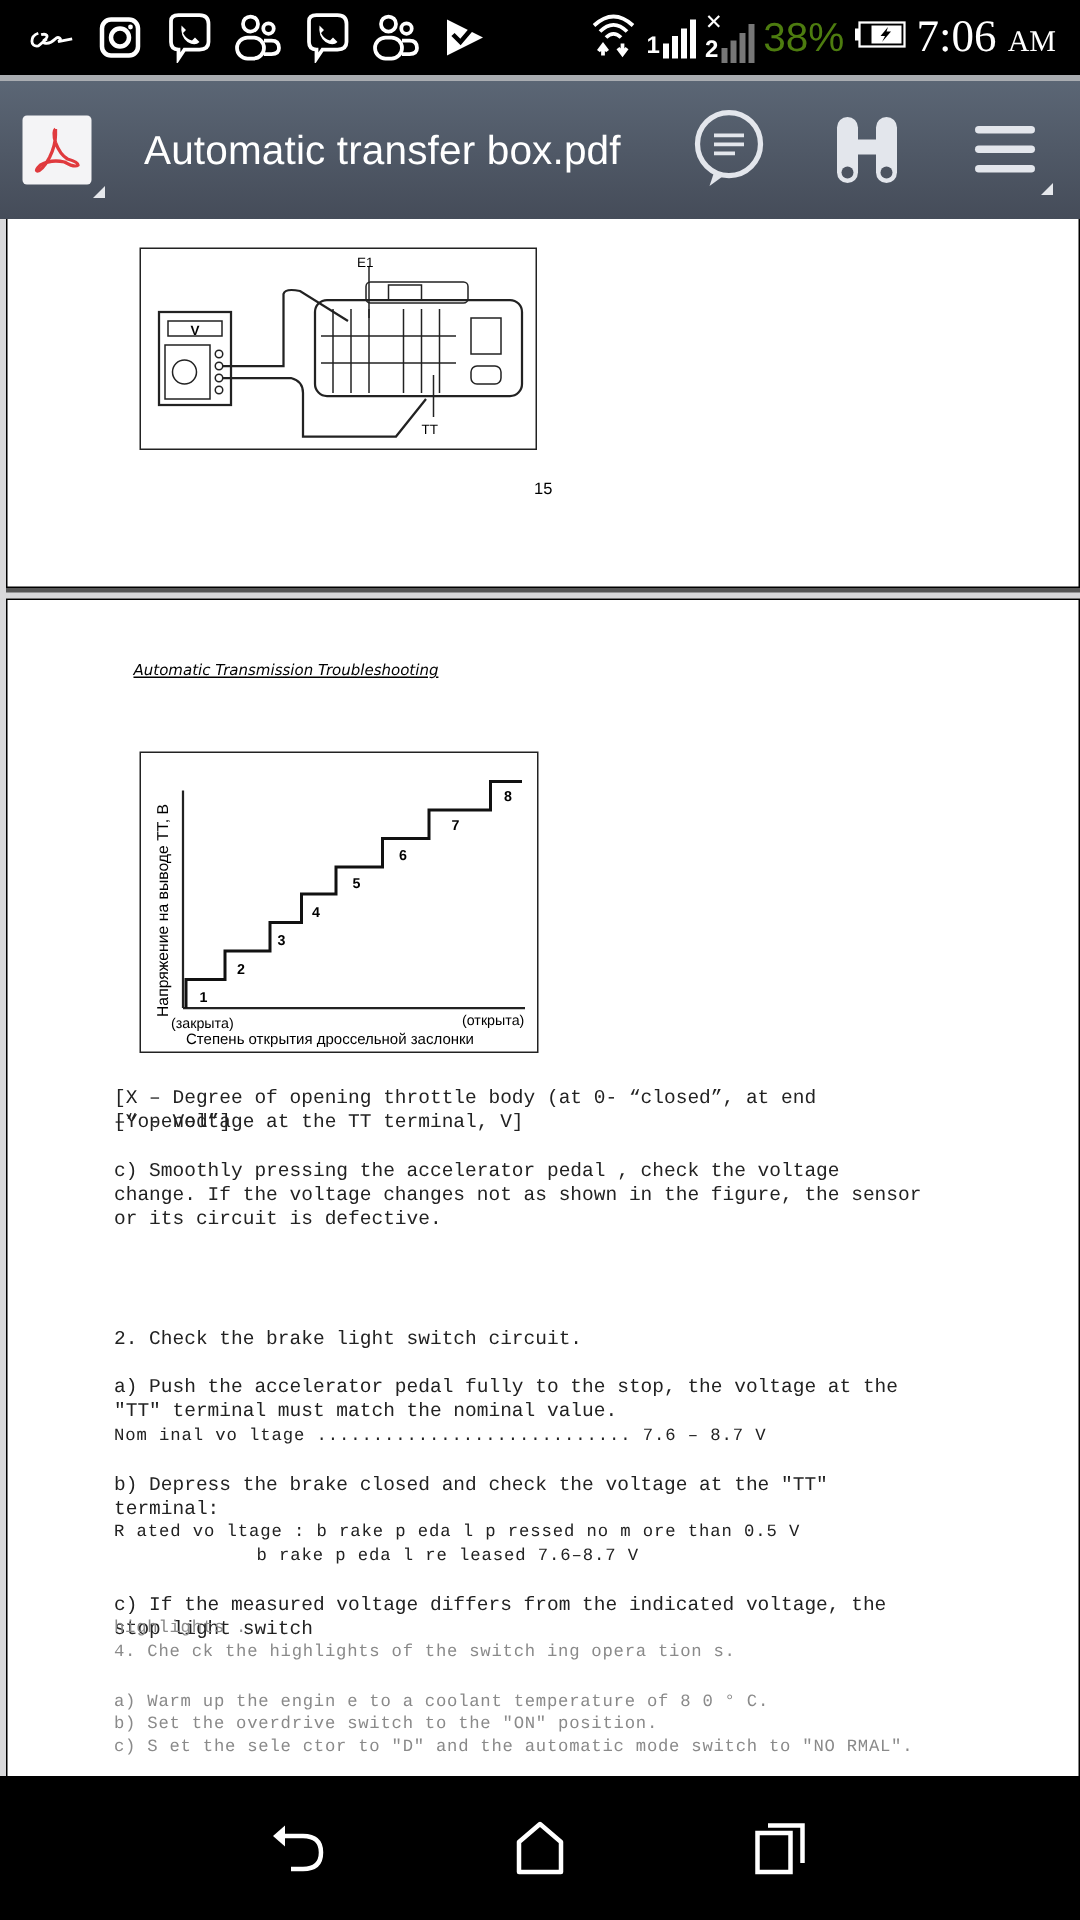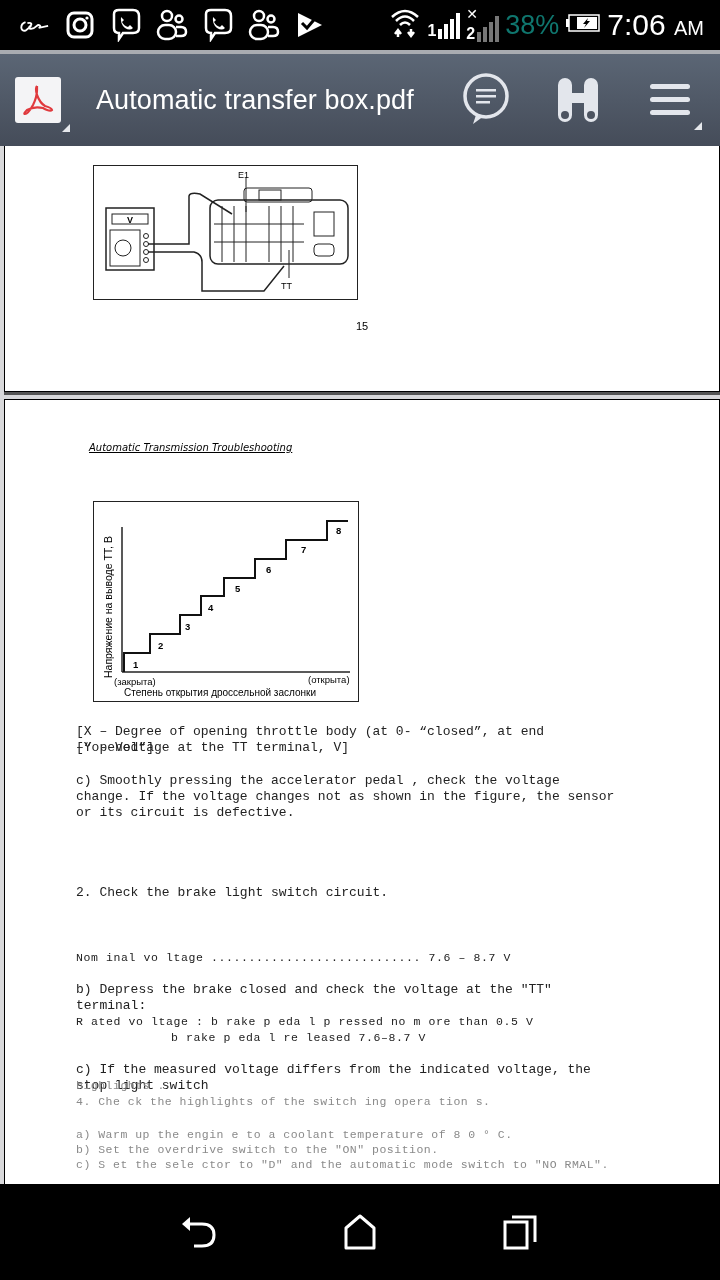--- a/index.html
+++ b/index.html
@@ -4,22 +4,22 @@
 <style>
   * { box-sizing: border-box; margin: 0; padding: 0; }
   html, body { width: 720px; height: 1280px; overflow: hidden; background: #000; }
   body { font-family: "Liberation Sans", sans-serif; position: relative; }
 
   
   .status-bar { position: absolute; top: 0; left: 0; width: 720px; height: 50px; background: #000; color: #fff; display: flex; align-items: center; }
   .sb-left { display: flex; align-items: center; gap: 14px; padding-left: 18px; }
   .sb-icon { width: 32px; height: 32px; display: flex; align-items: center; justify-content: center; }
   .sb-right { margin-left: auto; display: flex; align-items: center; gap: 6px; padding-right: 16px; }
-  .sb-battery-pct { font-size: 27px; color: #0f766e; }
-  .sb-time { font-size: 30px; color: #fff; }
+  .sb-battery-pct { font-size: 27px; color: #4d7c0f; }
+  .sb-time { font-size: 30px; color: #fff; font-family: Liberation Serif, serif; }
   .sb-time small { font-size: 20px; }
 
   
   .app-bar { position: absolute; top: 50px; left: 0; width: 720px; height: 96px;
     background: linear-gradient(#5b6675, #454c59); border-top: 4px solid #a9acb1; display: flex; align-items: center; }
   .app-logo { width: 46px; height: 46px; margin-left: 15px; background: #f4f4f6; border-radius: 3px; position: relative; display: flex; align-items: center; justify-content: center; }
   .corner-tri { position: absolute; width: 0; height: 0; border-left: 8px solid transparent; border-bottom: 8px solid #e6e8ec; }
   .app-title { color: #fff; font-size: 27px; margin-left: 35px; letter-spacing: 0.1px; }
   .app-actions { margin-left: auto; display: flex; align-items: center; gap: 40px; padding-right: 24px; position: relative; }
   .app-btn { width: 52px; height: 52px; display: flex; align-items: center; justify-content: center; }
@@ -232,20 +232,21 @@
         <text x="20" y="183" font-size="9.5" font-family="Liberation Sans, sans-serif">(закрыта)</text>
         <text x="214" y="181" font-size="9.5" font-family="Liberation Sans, sans-serif">(открыта)</text>
         <text x="30" y="194" font-size="10" font-family="Liberation Sans, sans-serif">Степень открытия дроссельной заслонки</text>
       </svg>
     </div>
 
     <div class="doc-text" style="top:324px;">[X – Degree of opening throttle body (at 0- “closed”, at end –“opened”]</div>
     <div class="doc-text" style="top:340px;">[Y - Voltage at the TT terminal, V]</div>
     <div class="doc-text" style="top:373px;">c) Smoothly pressing the accelerator pedal , check the voltage change. If the voltage changes not as shown in the figure, the sensor or its circuit is defective.</div>
     <div class="doc-text" style="top:485px;">2. Check the brake light switch circuit.</div>
+    <div class="doc-text" style="top:517px;">a) Push the accelerator pedal fully to the stop, the voltage at the "TT" terminal must match the nominal value.</div>
     <div class="doc-text spaced" style="top:550px;">Nom inal vo ltage ............................ 7.6 – 8.7 V</div>
     <div class="doc-text" style="top:582px;">b) Depress the brake closed and check the voltage at the "TT" terminal:</div>
     <div class="doc-text spaced" style="top:614px;">R ated vo ltage : b rake p eda l p ressed no m ore than 0.5 V</div>
     <div class="doc-text spaced indent" style="top:630px;">b rake p eda l re leased 7.6–8.7 V</div>
     <div class="doc-text" style="top:662px;">c) If the measured voltage differs from the indicated voltage, the stop light switch</div>
     <div class="doc-text faded" style="top:678px;">highlights .</div>
     <div class="doc-text faded" style="top:694px;">4. Che ck the highlights of the switch ing opera tion s.</div>
     <div class="doc-text faded" style="top:727px;">a) Warm up the engin e to a coolant temperature of 8 0 ° C.</div>
     <div class="doc-text faded" style="top:742px;">b) Set the overdrive switch to the "ON" position.</div>
     <div class="doc-text faded" style="top:757px;">c) S et the sele ctor to "D" and the automatic mode switch to "NO RMAL".</div>

